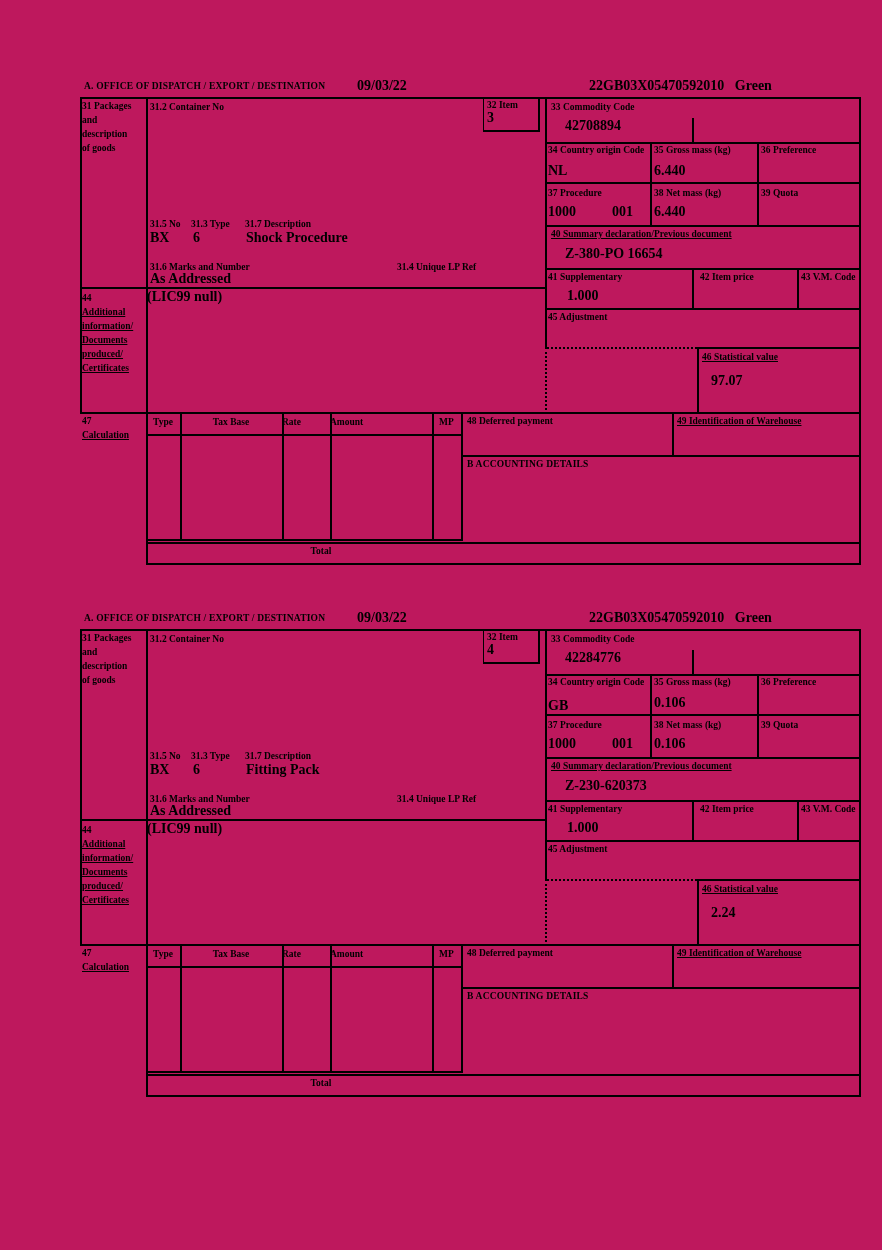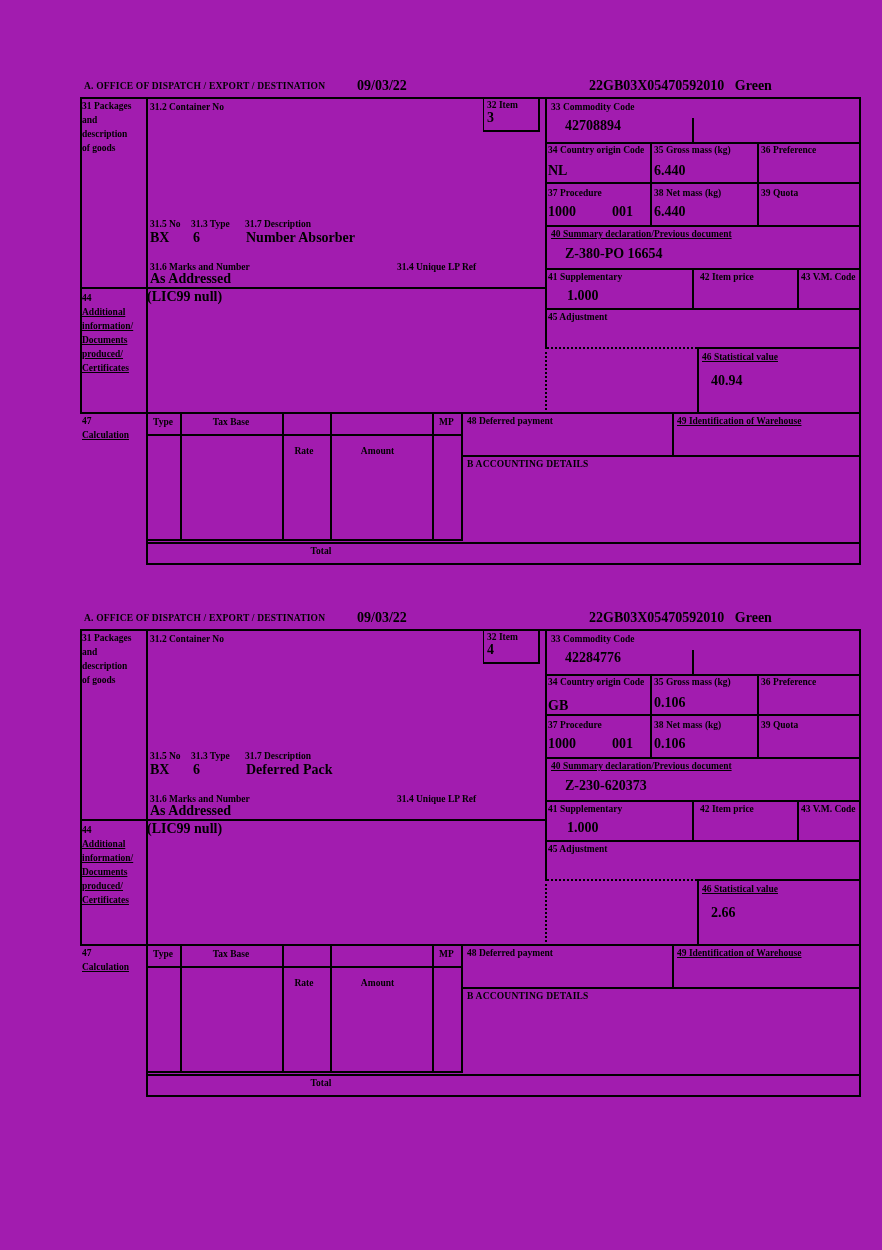--- a/index.html
+++ b/index.html
@@ -1,30 +1,30 @@
 <!DOCTYPE html>
 <html><head>
 <meta charset="utf-8">
 <style>
   html,body{margin:0;padding:0;background:#fff;}
-  #doc{position:relative;width:882px;height:1250px;background:#a21caf;overflow:hidden;
+  #doc{position:relative;width:882px;height:1250px;background:#be185d;overflow:hidden;
        font-family:"Liberation Serif",serif;color:#000;}
   .sec{position:absolute;left:0;width:882px;height:532px;}
   .hl{position:absolute;height:2px;background:#000;}
   .vl{position:absolute;width:2px;background:#000;}
   .doth{position:absolute;height:0;border-top:2px dotted #000;background:none;}
   .dotv{position:absolute;width:0;border-left:2px dotted #000;background:none;}
   .t{position:absolute;white-space:nowrap;color:#000;line-height:1.1;}
   .lbl{font-size:9.5px;font-weight:bold;}
   .val{font-size:14px;font-weight:bold;}
   .hdr{font-size:9.5px;font-weight:bold;letter-spacing:.2px;}
   .u{text-decoration:underline;}
   .pre{white-space:pre;}
   .ctr{text-align:center;}
-  .rgt{text-align:center;margin-top:29px;}
+  .rgt{text-align:left;}
   .b32{position:absolute;left:483px;top:19px;width:54px;height:33px;
        border-left:1px solid #000;border-right:2px solid #000;border-bottom:2px solid #000;}
 </style>
 </head>
 <body>
 
 <div id="doc">
 <div class="sec" style="top: 78px;">
 
   <span class="t hdr" style="left:84px;top:3px">A.  OFFICE OF DISPATCH / EXPORT / DESTINATION</span>
@@ -74,21 +74,21 @@
 
   <span class="t lbl" style="left:150px;top:24px">31.2 Container No</span>
   <span class="t lbl" style="left:487px;top:22px">32 Item</span>
   <span class="t val" style="left:487px;top:32px">3</span>
 
   <span class="t lbl" style="left:150px;top:141px">31.5 No</span>
   <span class="t lbl" style="left:191px;top:141px">31.3 Type</span>
   <span class="t lbl" style="left:245px;top:141px">31.7 Description</span>
   <span class="t val" style="left:150px;top:152px">BX</span>
   <span class="t val" style="left:193px;top:152px">6</span>
-  <span class="t val" style="left:246px;top:152px">Number Absorber</span>
+  <span class="t val" style="left:246px;top:152px">Shock Procedure</span>
 
   <span class="t lbl" style="left:150px;top:184px">31.6 Marks and Number</span>
   <span class="t lbl" style="left:397px;top:184px">31.4 Unique LP Ref</span>
   <span class="t val" style="left:150px;top:193px">As Addressed</span>
 
   <span class="t lbl" style="left:82px;top:215px">44</span>
   <span class="t lbl u" style="left:82px;top:229px">Additional</span>
   <span class="t lbl u" style="left:82px;top:243px">information/</span>
   <span class="t lbl u" style="left:82px;top:257px">Documents</span>
   <span class="t lbl u" style="left:82px;top:271px">produced/</span>
@@ -115,21 +115,21 @@
   <span class="t val" style="left:565px;top:168px">Z-380-PO 16654</span>
 
   <span class="t lbl" style="left:548px;top:194px">41 Supplementary</span>
   <span class="t val" style="left:567px;top:210px">1.000</span>
   <span class="t lbl" style="left:700px;top:194px">42 Item price</span>
   <span class="t lbl" style="left:801px;top:194px">43 V.M. Code</span>
 
   <span class="t lbl" style="left:548px;top:234px">45 Adjustment</span>
 
   <span class="t lbl u" style="left:702px;top:274px">46 Statistical value</span>
-  <span class="t val" style="left:711px;top:295px">40.94</span>
+  <span class="t val" style="left:711px;top:295px">97.07</span>
 
   <span class="t lbl" style="left:82px;top:338px">47</span>
   <span class="t lbl u" style="left:82px;top:352px">Calculation</span>
   <span class="t lbl ctr" style="left:146px;top:339px;width:34px">Type</span>
   <span class="t lbl ctr" style="left:180px;top:339px;width:102px">Tax Base</span>
   <span class="t lbl rgt" style="left:282px;top:339px;width:44px">Rate</span>
   <span class="t lbl rgt" style="left:330px;top:339px;width:95px">Amount</span>
   <span class="t lbl ctr" style="left:432px;top:339px;width:29px">MP</span>
   <span class="t lbl" style="left:467px;top:338px">48 Deferred payment</span>
   <span class="t lbl u" style="left:677px;top:338px">49 Identification of Warehouse</span>
@@ -186,21 +186,21 @@
 
   <span class="t lbl" style="left:150px;top:24px">31.2 Container No</span>
   <span class="t lbl" style="left:487px;top:22px">32 Item</span>
   <span class="t val" style="left:487px;top:32px">4</span>
 
   <span class="t lbl" style="left:150px;top:141px">31.5 No</span>
   <span class="t lbl" style="left:191px;top:141px">31.3 Type</span>
   <span class="t lbl" style="left:245px;top:141px">31.7 Description</span>
   <span class="t val" style="left:150px;top:152px">BX</span>
   <span class="t val" style="left:193px;top:152px">6</span>
-  <span class="t val" style="left:246px;top:152px">Deferred Pack</span>
+  <span class="t val" style="left:246px;top:152px">Fitting Pack</span>
 
   <span class="t lbl" style="left:150px;top:184px">31.6 Marks and Number</span>
   <span class="t lbl" style="left:397px;top:184px">31.4 Unique LP Ref</span>
   <span class="t val" style="left:150px;top:193px">As Addressed</span>
 
   <span class="t lbl" style="left:82px;top:215px">44</span>
   <span class="t lbl u" style="left:82px;top:229px">Additional</span>
   <span class="t lbl u" style="left:82px;top:243px">information/</span>
   <span class="t lbl u" style="left:82px;top:257px">Documents</span>
   <span class="t lbl u" style="left:82px;top:271px">produced/</span>
@@ -227,21 +227,21 @@
   <span class="t val" style="left:565px;top:168px">Z-230-620373</span>
 
   <span class="t lbl" style="left:548px;top:194px">41 Supplementary</span>
   <span class="t val" style="left:567px;top:210px">1.000</span>
   <span class="t lbl" style="left:700px;top:194px">42 Item price</span>
   <span class="t lbl" style="left:801px;top:194px">43 V.M. Code</span>
 
   <span class="t lbl" style="left:548px;top:234px">45 Adjustment</span>
 
   <span class="t lbl u" style="left:702px;top:274px">46 Statistical value</span>
-  <span class="t val" style="left:711px;top:295px">2.66</span>
+  <span class="t val" style="left:711px;top:295px">2.24</span>
 
   <span class="t lbl" style="left:82px;top:338px">47</span>
   <span class="t lbl u" style="left:82px;top:352px">Calculation</span>
   <span class="t lbl ctr" style="left:146px;top:339px;width:34px">Type</span>
   <span class="t lbl ctr" style="left:180px;top:339px;width:102px">Tax Base</span>
   <span class="t lbl rgt" style="left:282px;top:339px;width:44px">Rate</span>
   <span class="t lbl rgt" style="left:330px;top:339px;width:95px">Amount</span>
   <span class="t lbl ctr" style="left:432px;top:339px;width:29px">MP</span>
   <span class="t lbl" style="left:467px;top:338px">48 Deferred payment</span>
   <span class="t lbl u" style="left:677px;top:338px">49 Identification of Warehouse</span>

